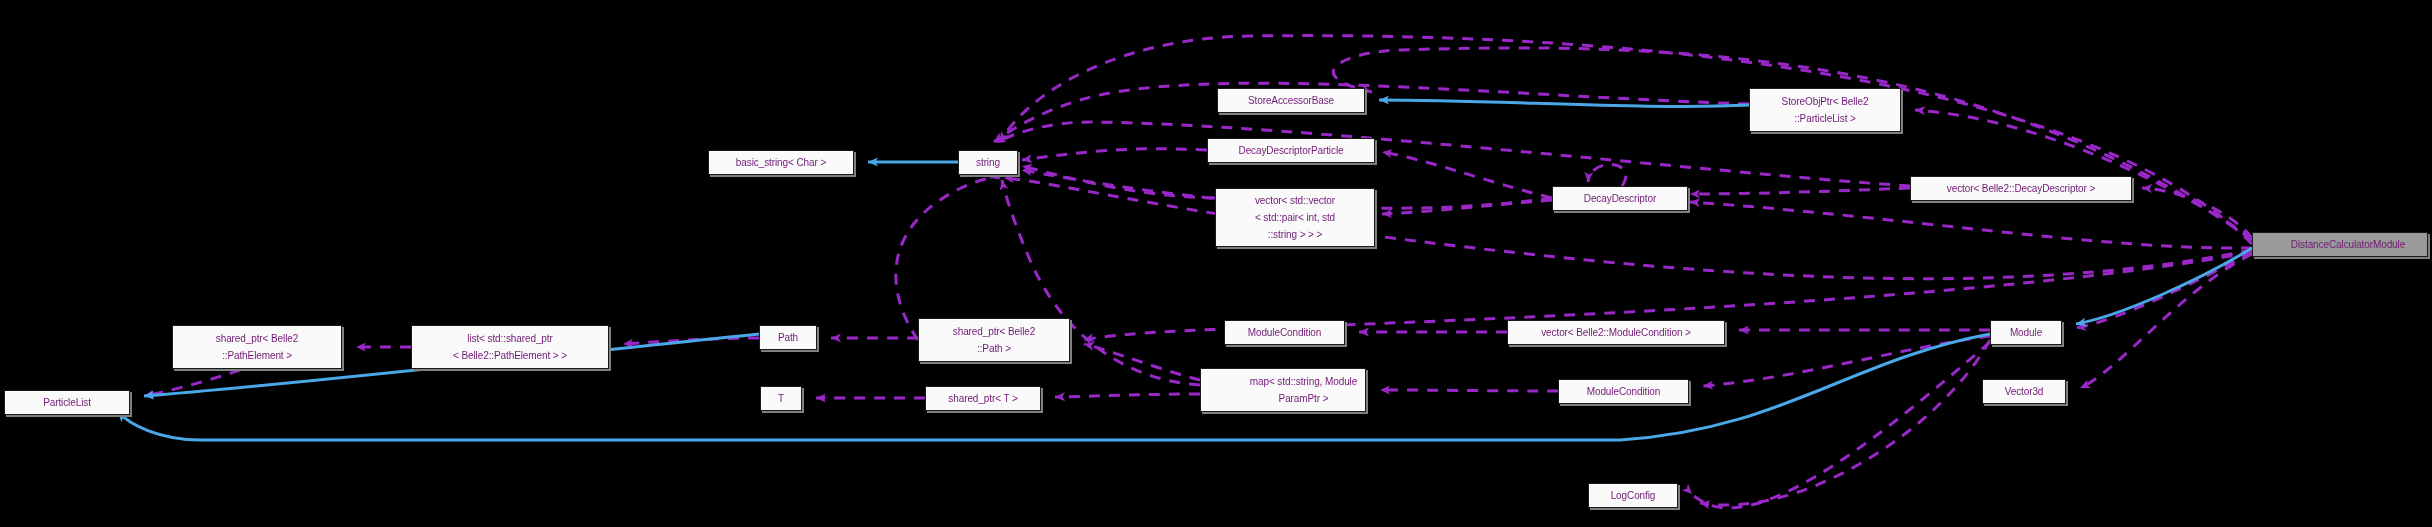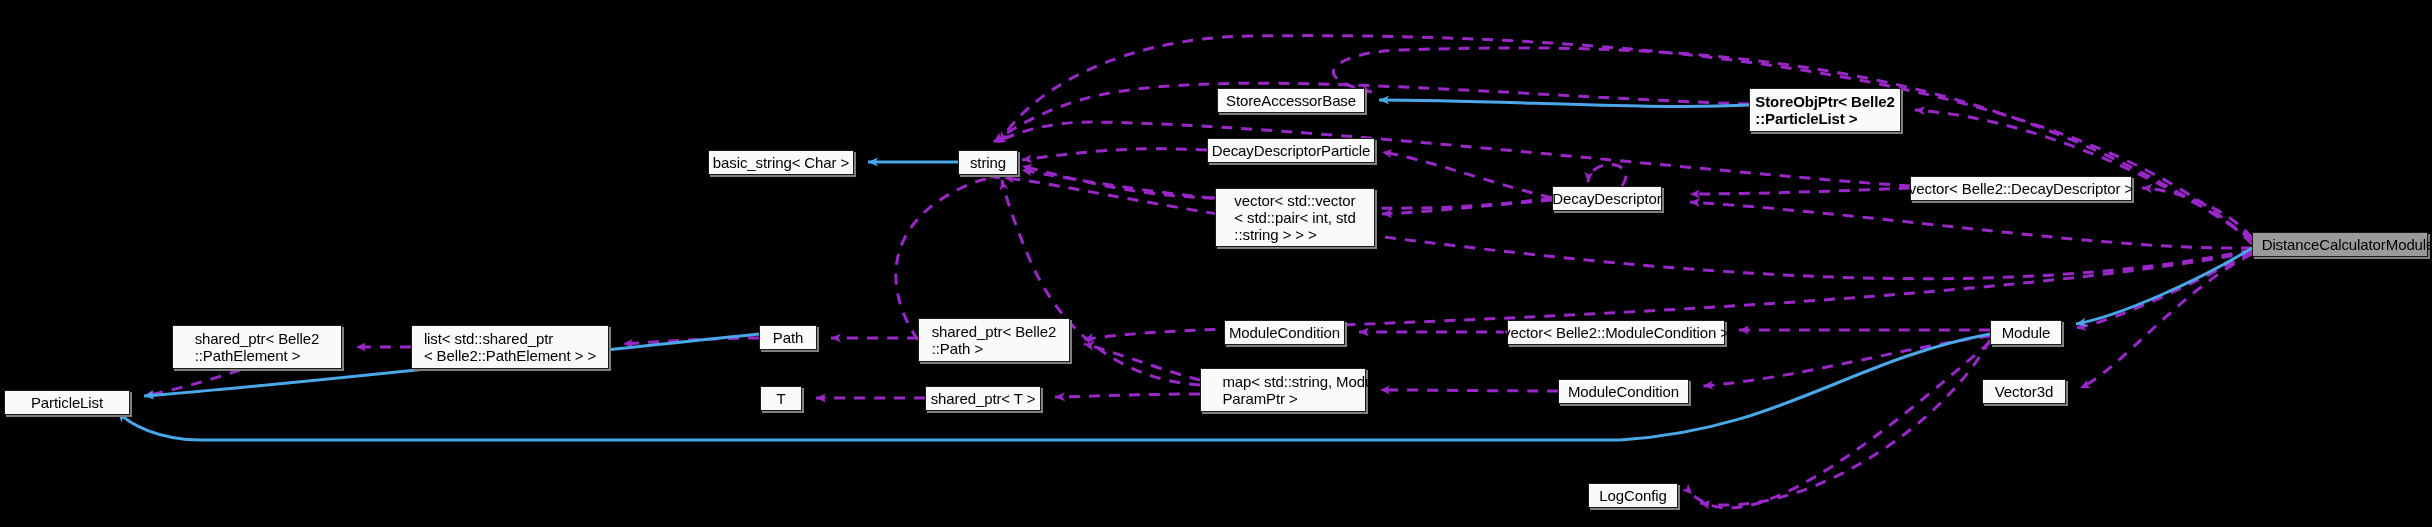--- a/index.html
+++ b/index.html
@@ -16,27 +16,27 @@
     position: absolute; left: 0; top: 0;
     width: 2432px; height: 527px;
     pointer-events: none;
   }
   .node {
     position: absolute;
     box-sizing: border-box;
     background: #fafafa;
     border: 1px solid #1a1a1a;
     box-shadow: 2px 2px 0 0 #808080;
-    color: #000000;
-    font-size: 15px;
+    color: #701a75;
+    font-size: 10px;
     line-height: 17px;
     display: flex;
     align-items: center;
     justify-content: center;
-    text-align: left;
+    text-align: center;
     white-space: pre;
     letter-spacing: -0.1px;
   }
   .node.highlight {
     background: #9a9a9a;
     border: 1px solid #1a1a1a;
   }
   .node-label { display: block; }
 </style>
 </head>
@@ -148,25 +148,25 @@
     <span class="node-label">StoreAccessorBase</span>
   </div>
   <div class="node" id="n-decaydescparticle" style="left: 1207px; top: 138px; width: 168px; height: 25px;">
     <span class="node-label">DecayDescriptorParticle</span>
   </div>
   <div class="node" id="n-vector_vec_pair" style="left: 1215px; top: 188px; width: 160px; height: 59px;">
     <span class="node-label">vector&lt; std::vector
 &lt; std::pair&lt; int, std
 ::string &gt; &gt; &gt;</span>
   </div>
-  <div class="node" id="n-storeobjptr_plist" style="left: 1749px; top: 88px; width: 152px; height: 44px; font-weight: bold;">
+  <div class="node" id="n-storeobjptr_plist" style="left: 1749px; top: 88px; width: 152px; height: 44px;">
     <span class="node-label">StoreObjPtr&lt; Belle2
 ::ParticleList &gt;</span>
   </div>
-  <div class="node" id="n-decaydescriptor" style="left: 1552px; top: 186px; width: 110px; height: 25px;">
+  <div class="node" id="n-decaydescriptor" style="left: 1552px; top: 186px; width: 136px; height: 25px;">
     <span class="node-label">DecayDescriptor</span>
   </div>
   <div class="node" id="n-vec_decaydesc" style="left: 1910px; top: 176px; width: 222px; height: 25px;">
     <span class="node-label">vector&lt; Belle2::DecayDescriptor &gt;</span>
   </div>
   <div class="node" id="n-path" style="left: 759px; top: 325px; width: 58px; height: 25px;">
     <span class="node-label">Path</span>
   </div>
   <div class="node" id="n-shared_ptr_path" style="left: 918px; top: 318px; width: 152px; height: 44px;">
     <span class="node-label">shared_ptr&lt; Belle2

